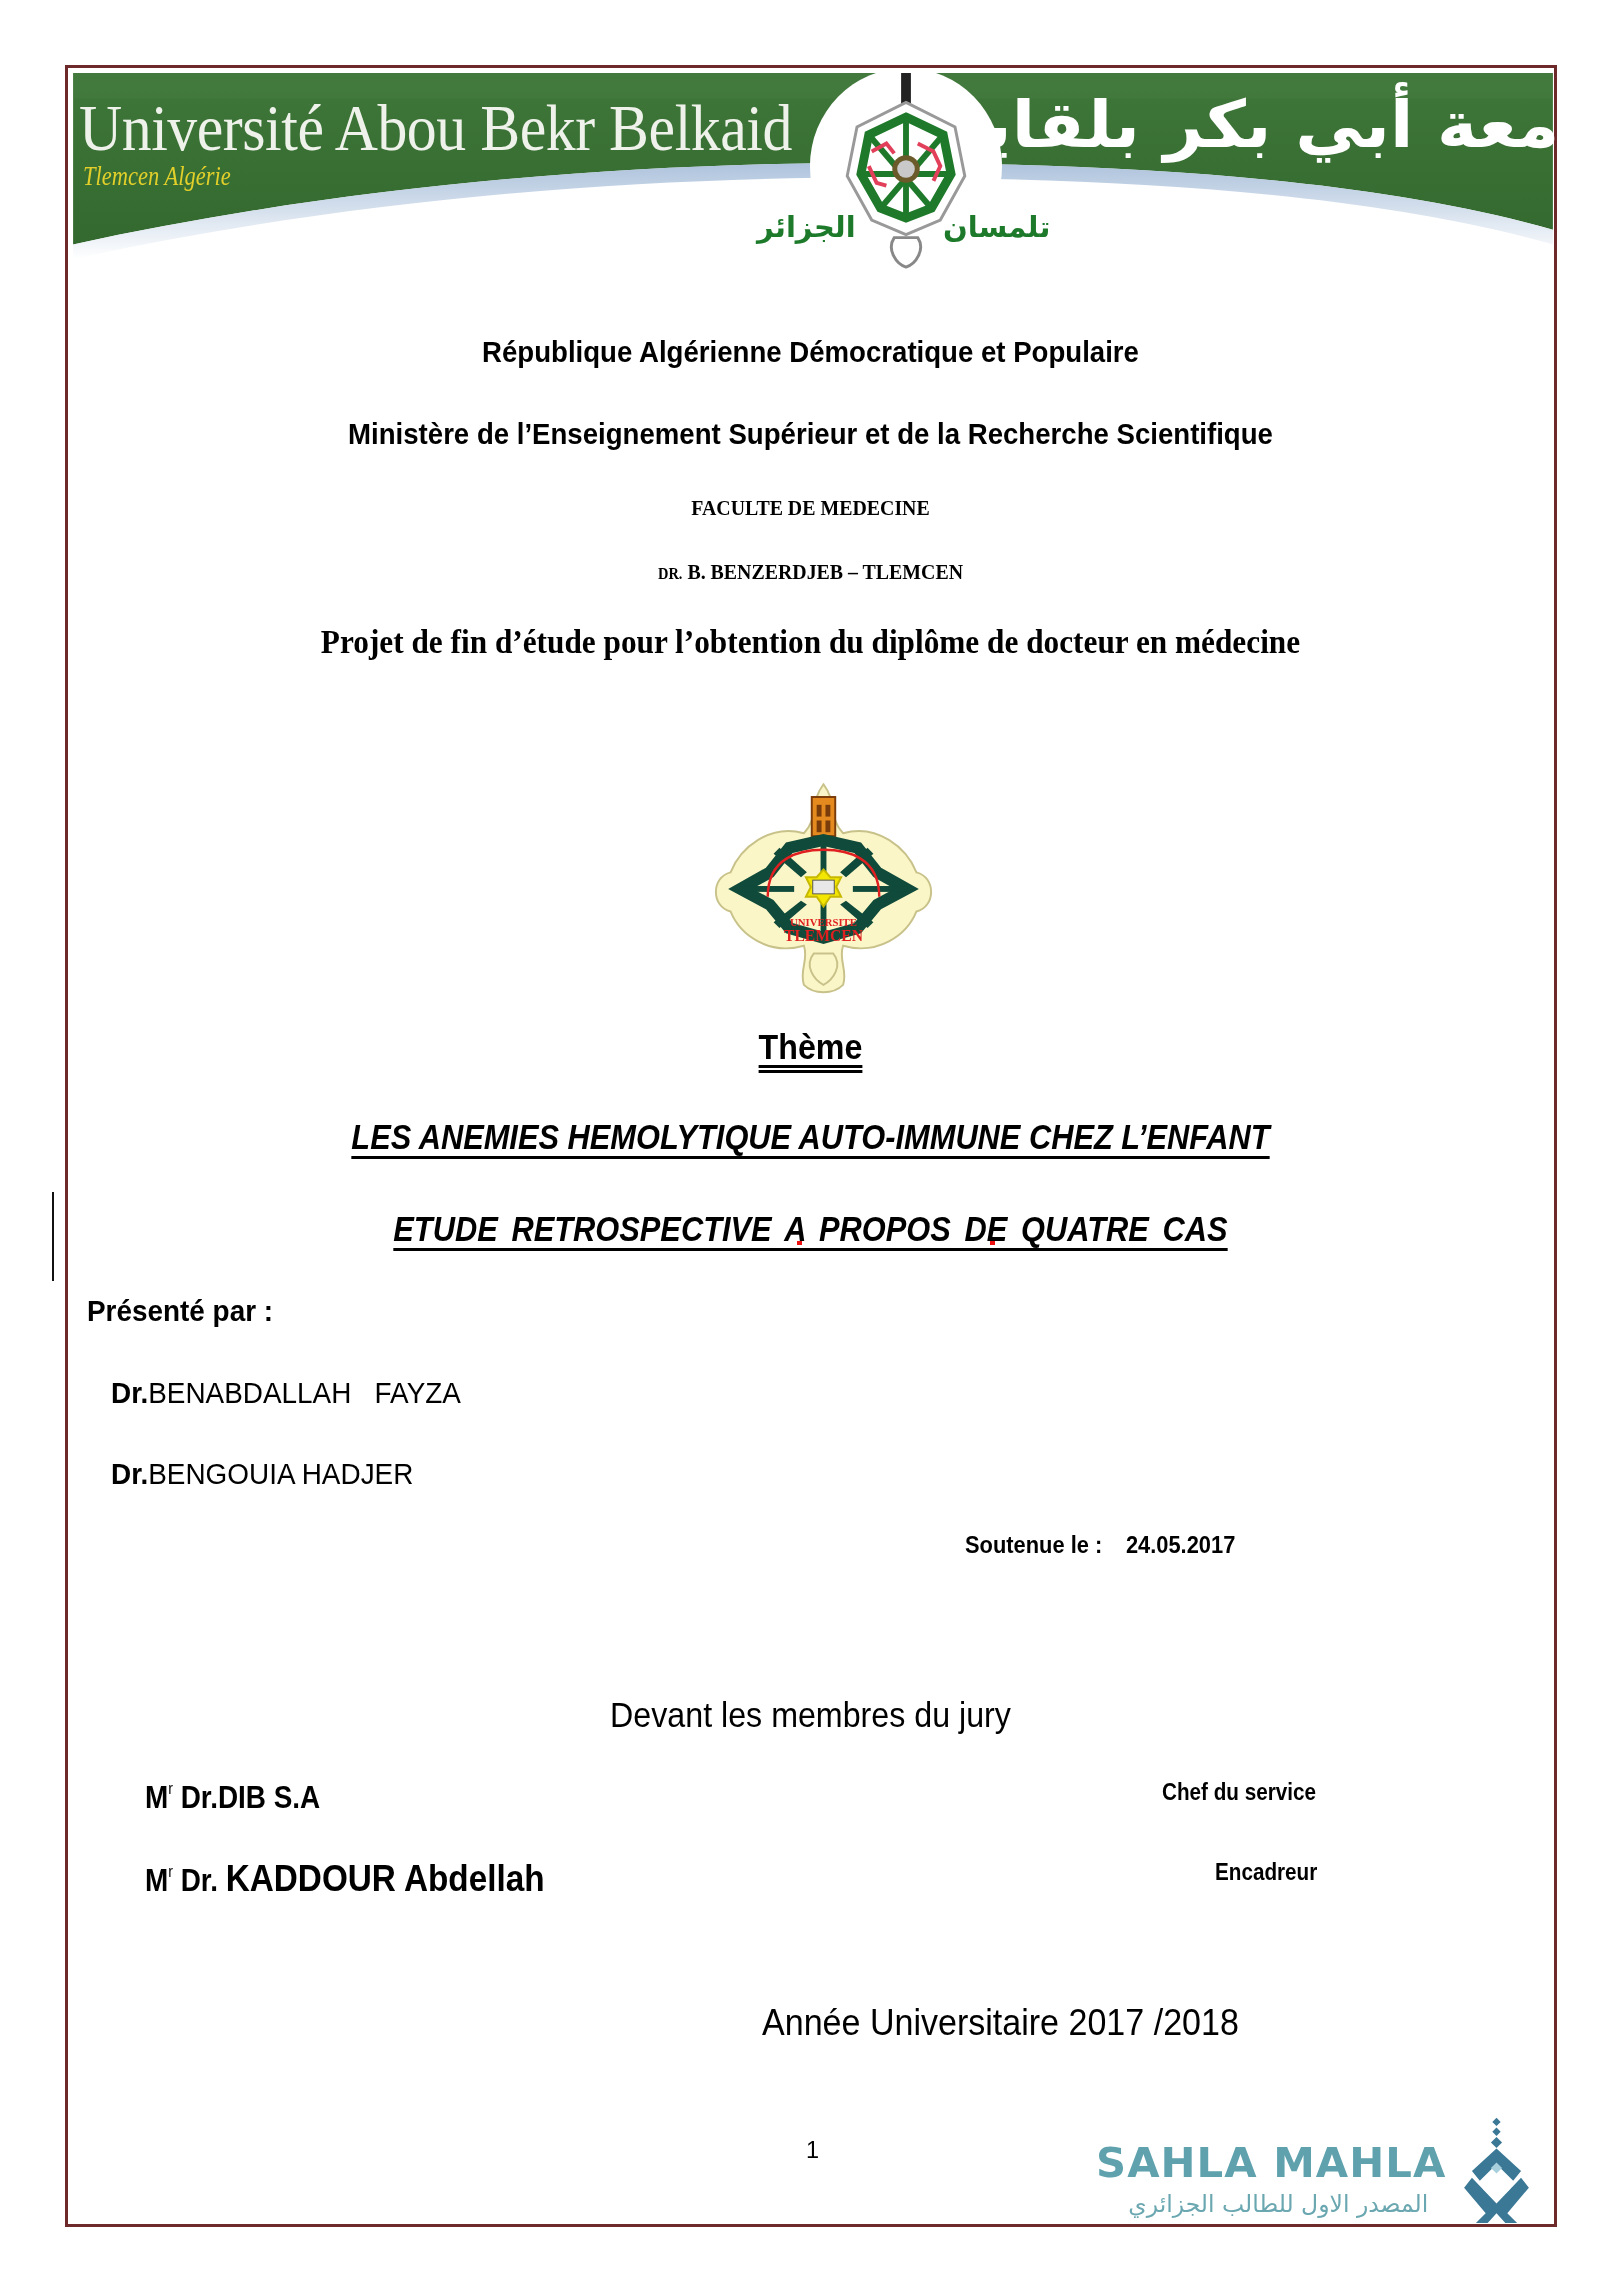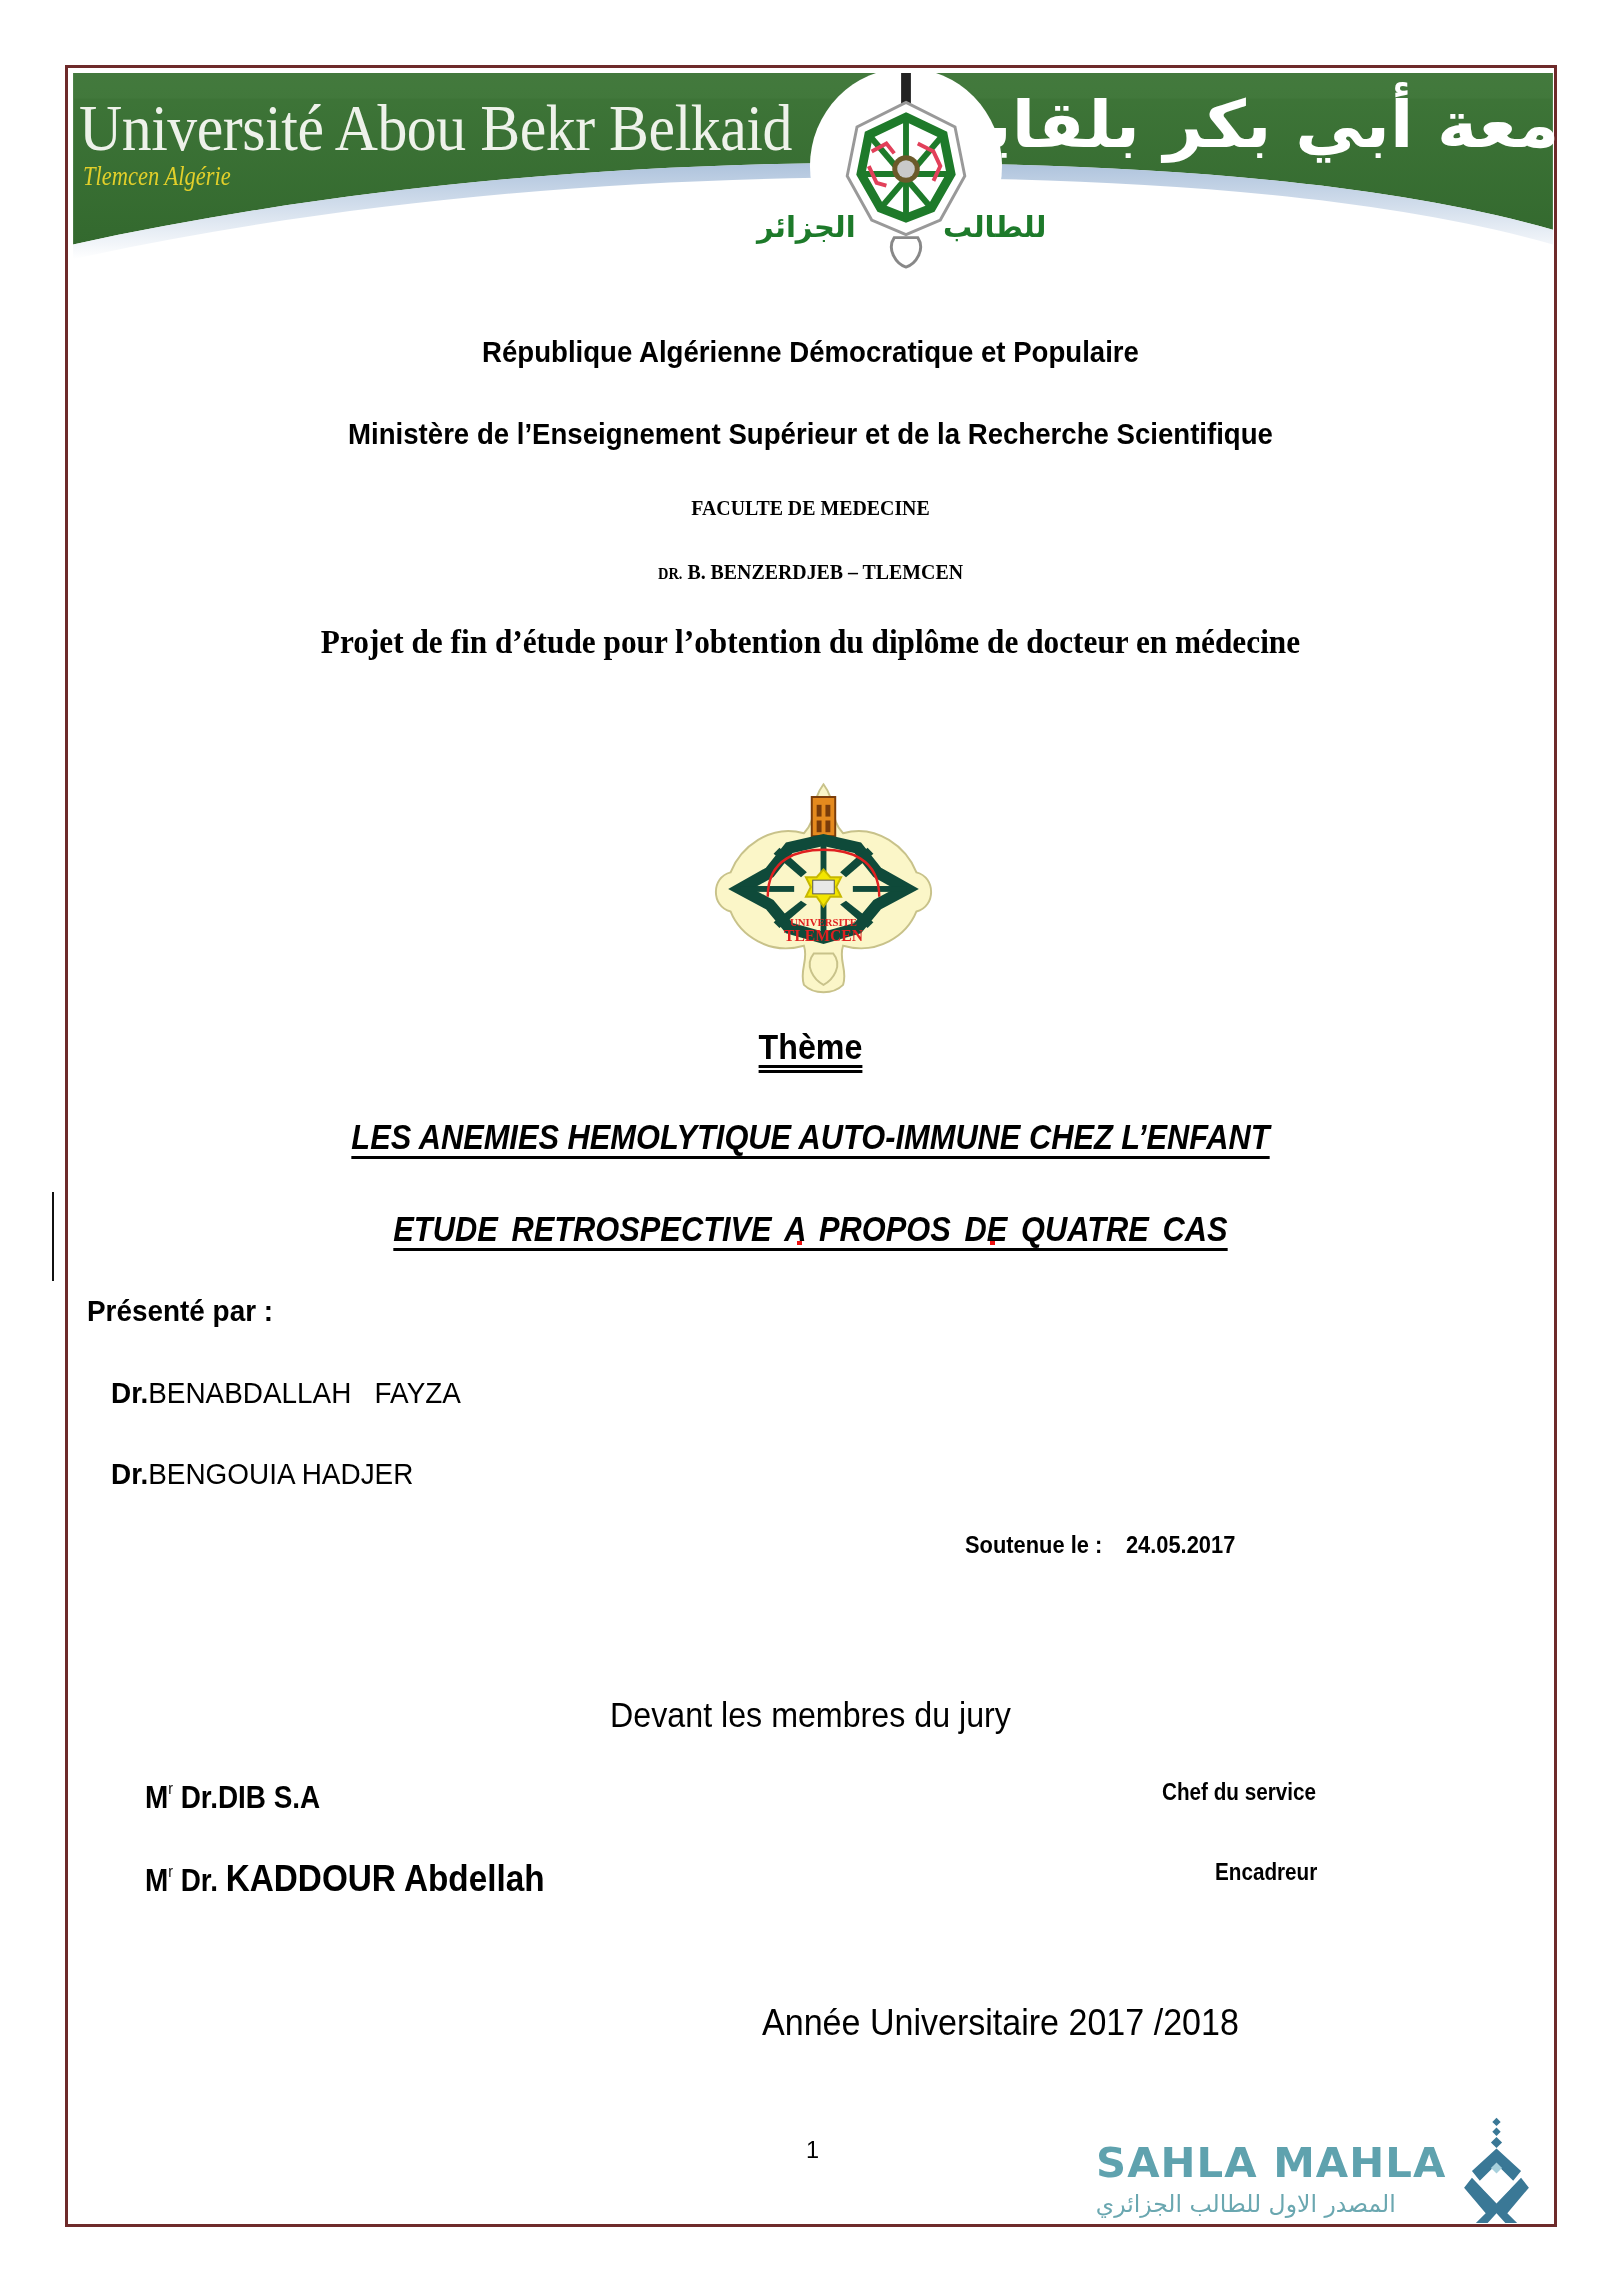--- a/index.html
+++ b/index.html
@@ -68,21 +68,21 @@
   .role-2 { left: 1215px; top: 1859px; }
 
   .annee { position: absolute; left: 762px; top: 2002px; font-size: 37px; white-space: nowrap; transform: scaleX(0.92); transform-origin: left top; }
 
   .page-num { position: absolute; left: 806px; top: 2137px; font-size: 23.5px; }
 
   .sahla { position: absolute; left: 1088px; top: 2117px; width: 461px; height: 108px; }
   .sahla-text { position: absolute; left: 7.8px; top: 21.6px; font-family: "DejaVu Sans", sans-serif; font-weight: bold;
                 font-size: 41px; color: #5fa2ae; letter-spacing: 1px; white-space: nowrap; transform: scaleX(1.02); transform-origin: left top; }
   .sahla-ar { position: absolute; left: 7.8px; top: 73px; font-family: "DejaVu Sans", sans-serif; font-size: 23.5px; color: #6aa7b0;
-              direction: rtl; white-space: nowrap; width: 365px; text-align: left; }
+              direction: rtl; white-space: nowrap; width: 365px; text-align: center; }
   .sahla-icon { position: absolute; left: 374px; top: 0px; }
 </style>
 </head>
 <body>
 
 <div class="page-border"></div>
 <div class="margin-mark"></div>
 
 <div class="banner">
   <svg class="bg" width="1480" height="196" viewBox="0 0 1510 200">
@@ -113,21 +113,21 @@
     <line x1="62" y1="63" x2="126" y2="138" stroke="#1e7a2a" stroke-width="6"></line>
     <line x1="138" y1="63" x2="74" y2="138" stroke="#1e7a2a" stroke-width="6"></line>
     <path d="M65 80 L80 72 L88 82" stroke="#e2405a" stroke-width="4" fill="none"></path>
     <path d="M112 72 L128 80 L135 95 L128 110" stroke="#e2405a" stroke-width="4" fill="none"></path>
     <path d="M62 95 L70 112 L80 115" stroke="#e2405a" stroke-width="4" fill="none"></path>
     <circle cx="100" cy="98" r="14" fill="#6b5a2a"></circle>
     <circle cx="100" cy="98" r="9" fill="#c9c9c9"></circle>
     <path d="M88 168 C80 180 90 195 100 198 C110 195 120 180 112 168 Z" fill="none" stroke="#888" stroke-width="3"></path>
   </svg>
   <div class="banner-ar-left">الجزائر</div>
-  <div class="banner-ar-right">للطالب</div>
+  <div class="banner-ar-right">تلمسان</div>
 </div>
 
 <div class="center-line sans-b l-republique">République Algérienne Démocratique et Populaire</div>
 <div class="center-line sans-b l-ministere">Ministère de l’Enseignement Supérieur et de la Recherche Scientifique</div>
 <div class="center-line serif-b l-faculte">FACULTE DE MEDECINE</div>
 <div class="center-line serif-b l-dr"><small>DR.</small><span> B. BENZERDJEB – TLEMCEN</span></div>
 <div class="center-line serif-b l-projet">Projet de fin d’étude pour l’obtention du diplôme de docteur en médecine</div>
 
 <svg class="logo" viewBox="0 0 230 220">
   <path d="M115 5 C100 25 110 40 95 55 C60 45 30 70 20 95 C0 100 0 130 20 135 C30 160 60 180 95 170 C100 185 90 195 95 210 C105 220 125 220 135 210 C140 195 130 185 135 170 C170 180 200 160 210 135 C230 130 230 100 210 95 C200 70 170 45 135 55 C120 40 130 25 115 5 Z" fill="#fbf6c8" stroke="#c8c28a" stroke-width="2"></path>

